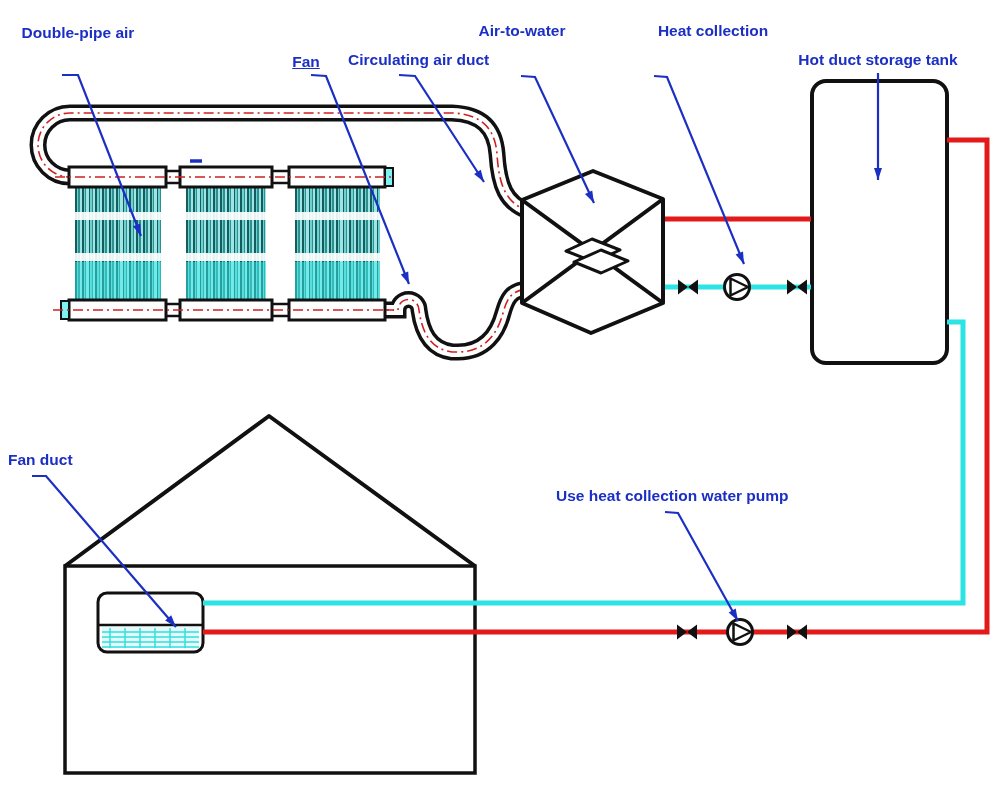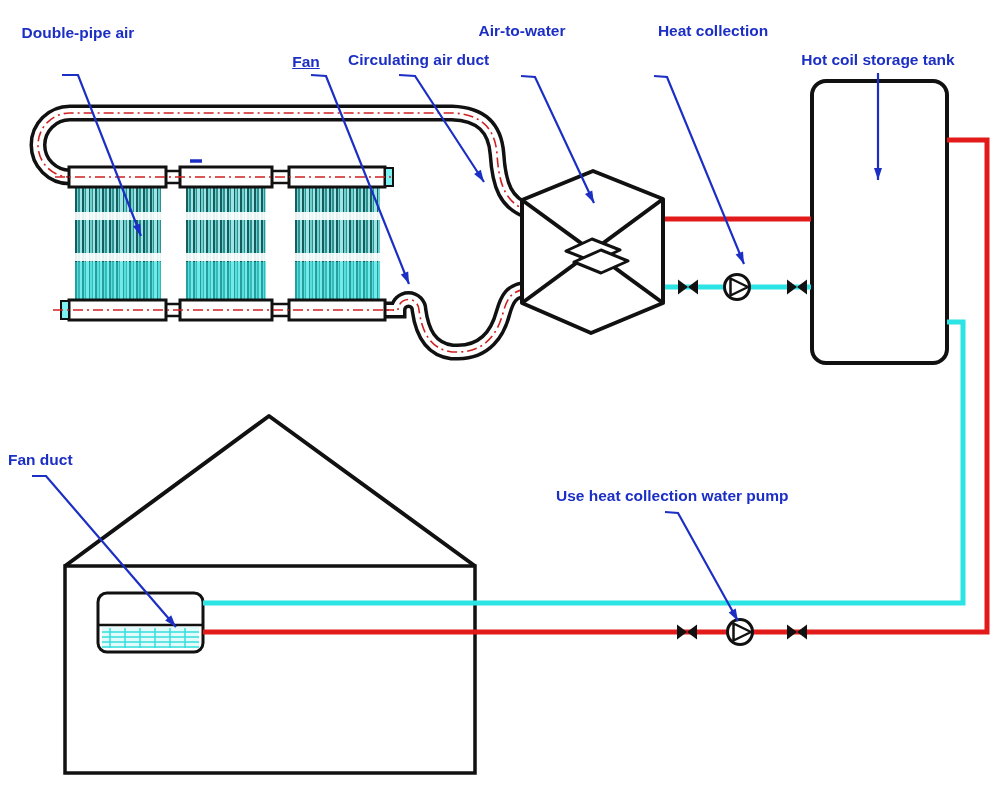--- a/index.html
+++ b/index.html
@@ -177,21 +177,21 @@
 
   <div class="lbl" style="left:464px;top:17px;width:116px;">
     <span>Air-to-water</span>
   </div>
 
   <div class="lbl" style="left:600px;top:17px;width:162px;margin-left:32px;">
     <span>Heat collection</span>
   </div>
 
   <div class="lbl" style="left:798px;top:46px;width:160px;">
-    <span>Hot coil storage tank</span>
+    <span>Hot duct storage tank</span>
   </div>
 
   <div class="lbl" style="left:8px;top:446px;width:58px;">
     <span>Fan duct</span>
   </div>
 
   <div class="lbl" style="left:556px;top:482px;width:220px;">
     <span>Use heat collection water pump</span>
   </div>
 

